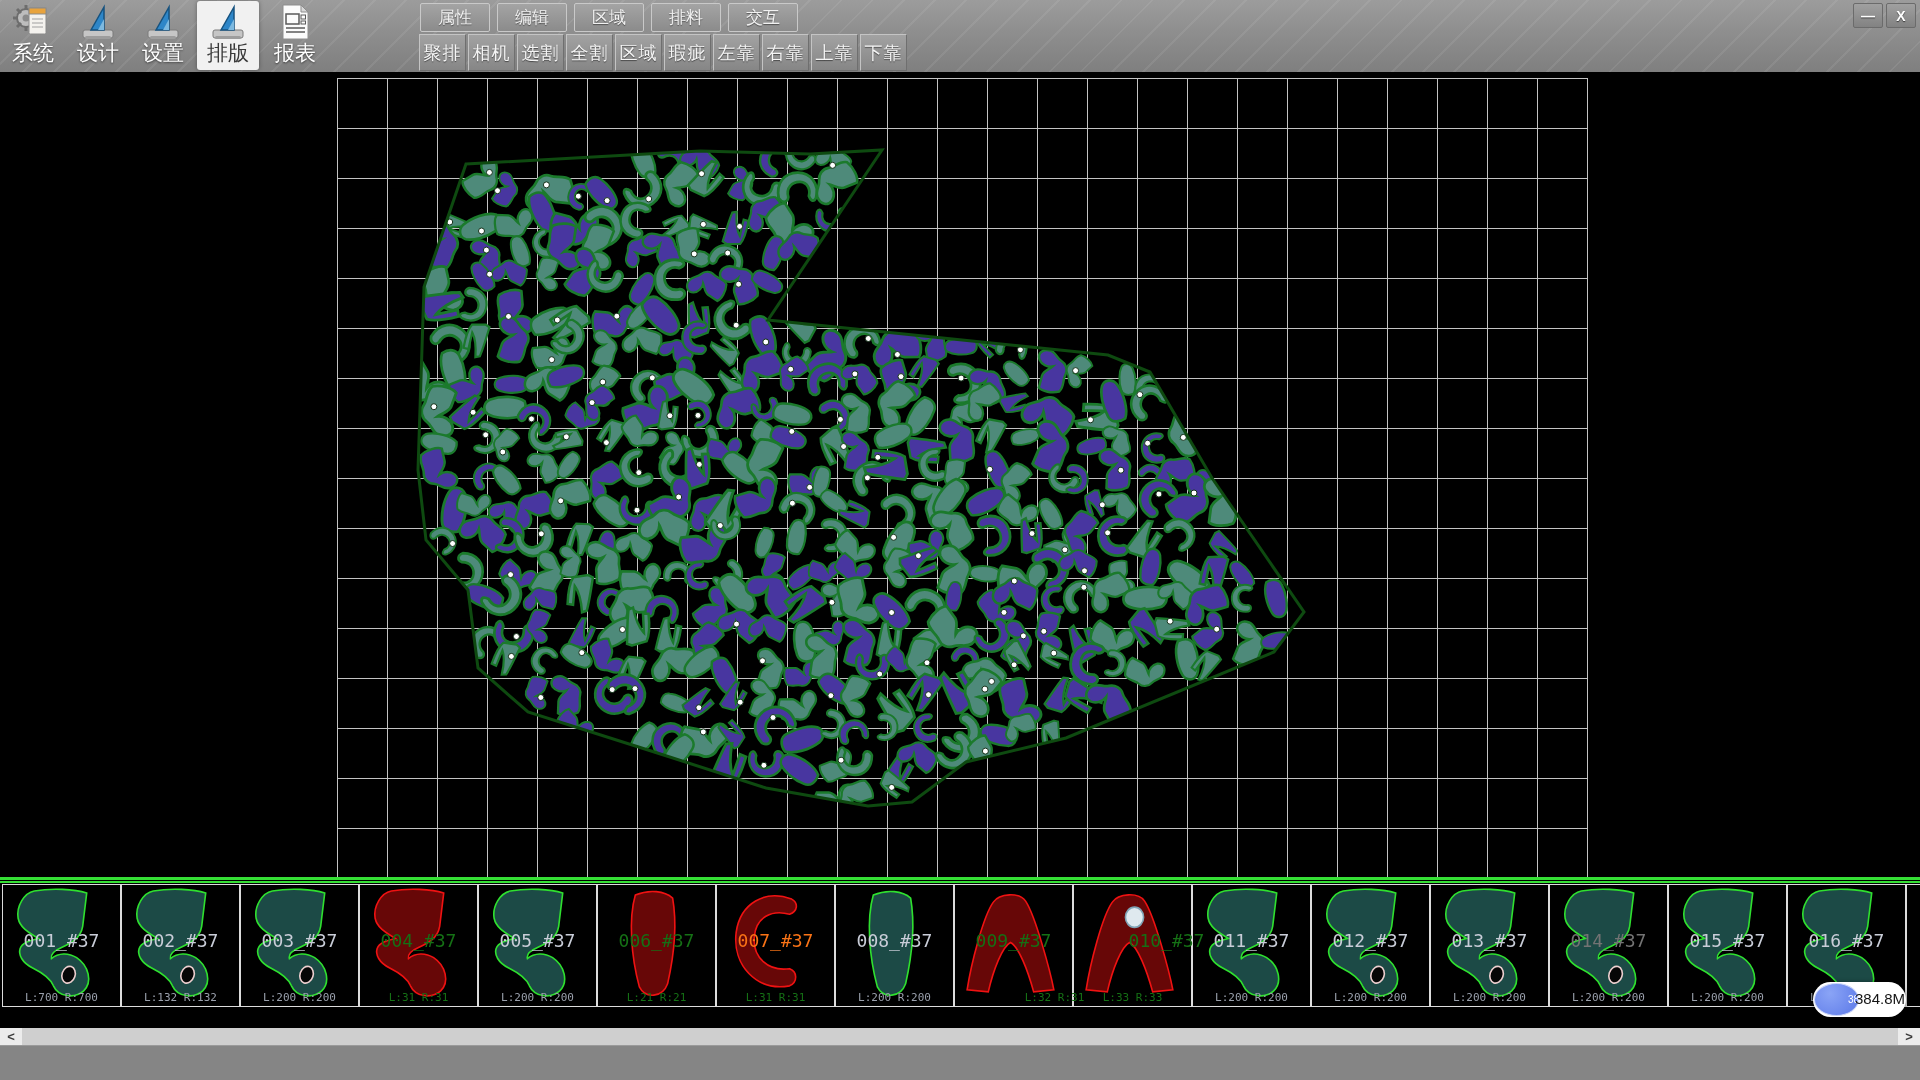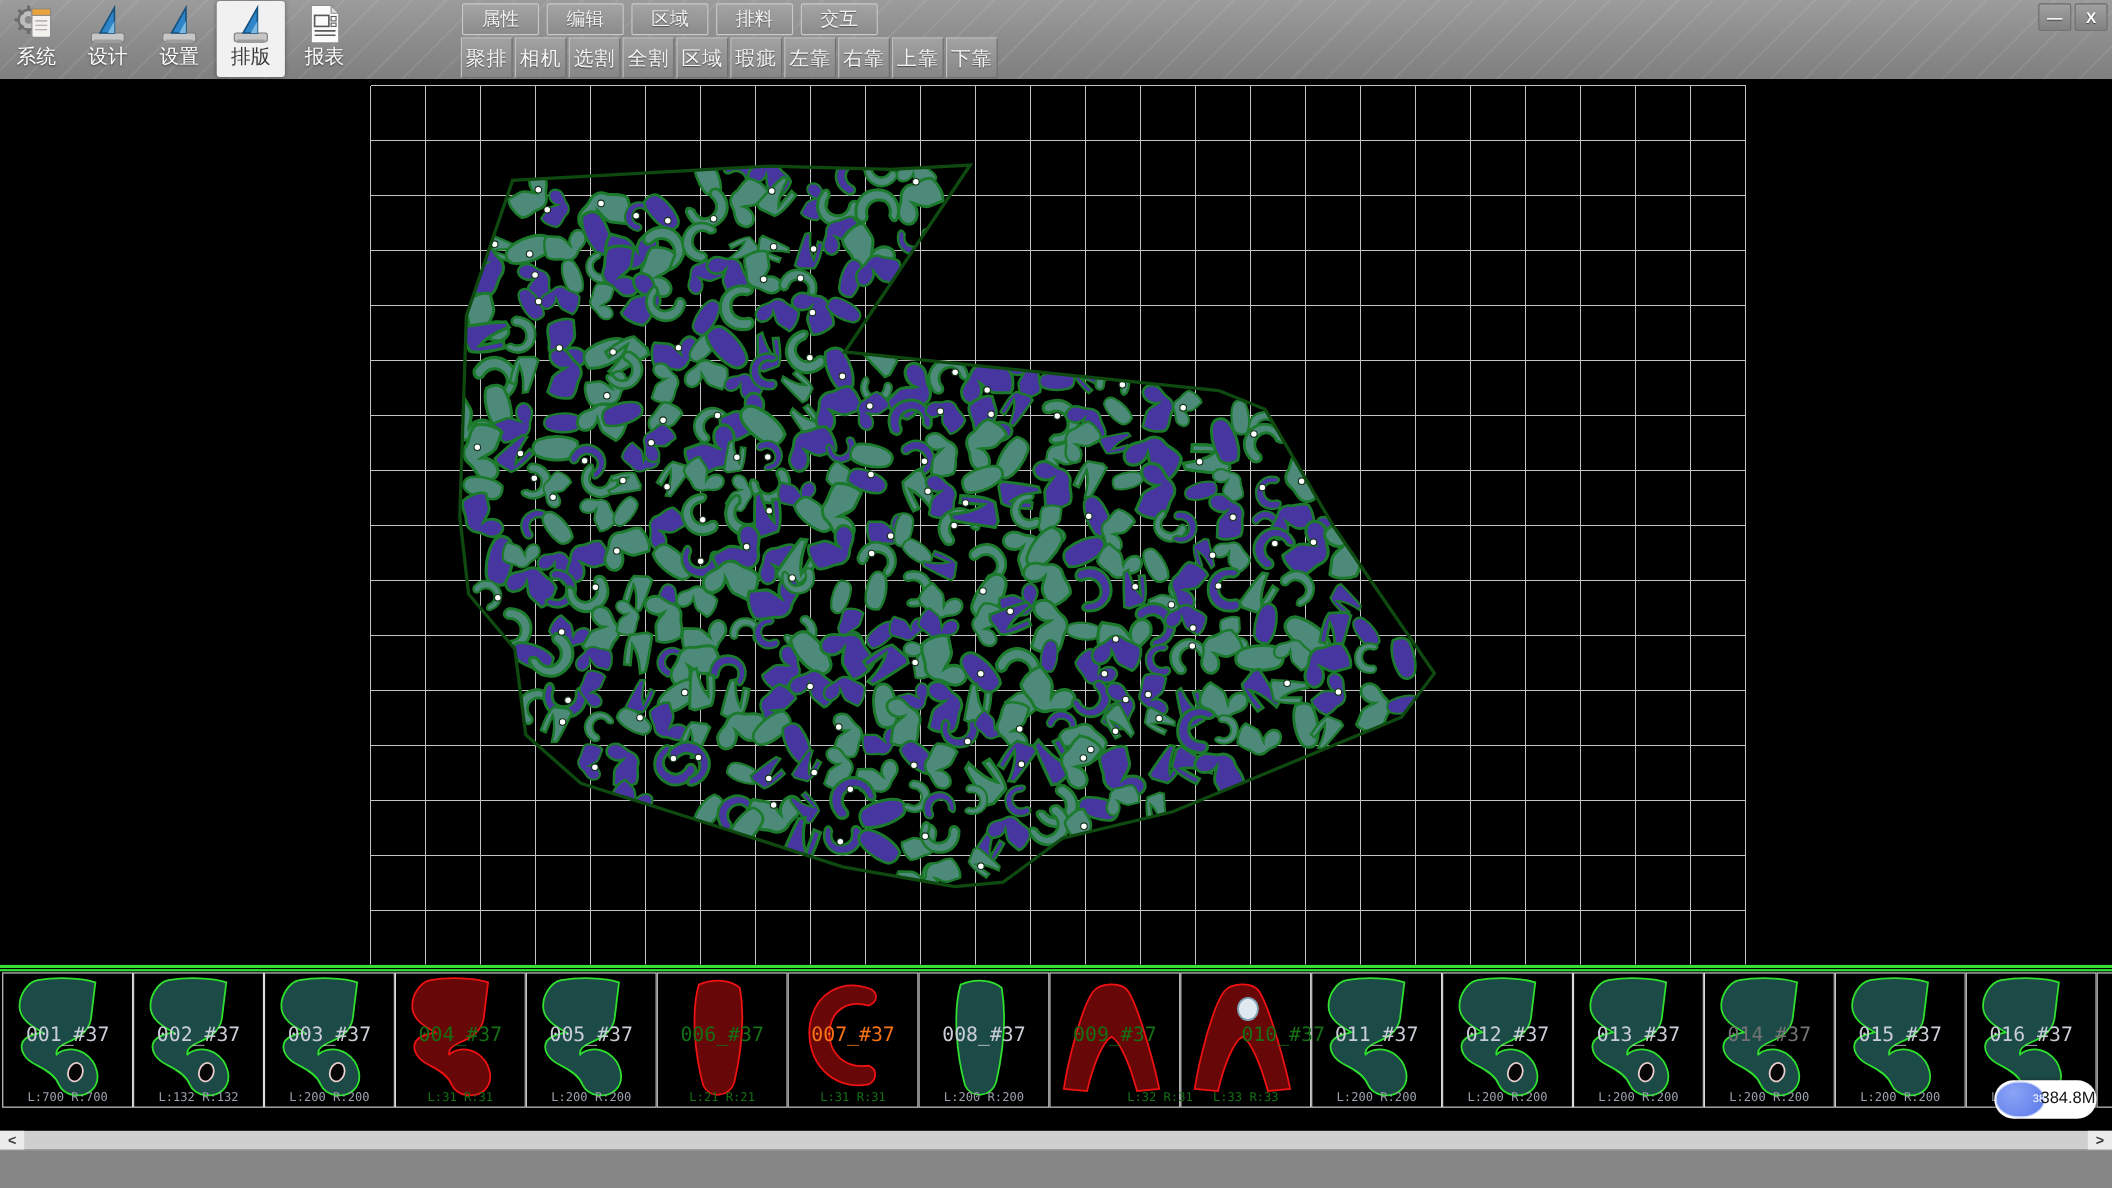--- a/index.html
+++ b/index.html
@@ -8,21 +8,21 @@
   .app{position:absolute;inset:0;width:1920px;height:1080px;}
 
   
   .toolbar{position:absolute;left:0;top:0;width:1920px;height:72px;
     background:linear-gradient(180deg,#9c9c9c 0%,#8e8e8e 45%,#7f7f7f 100%);}
   .toolbar::after{content:"";position:absolute;inset:0;pointer-events:none;
     background:repeating-linear-gradient(135deg,rgba(255,255,255,.07) 0 2px,transparent 2px 22px);}
   .appbtn{position:absolute;top:1px;width:62px;height:69px;display:flex;flex-direction:column;
     align-items:center;cursor:pointer;z-index:2;}
   .appbtn .ic{width:40px;height:40px;margin-top:1px;}
-  .appbtn .lb{font-size:18px;color:#fff;text-shadow:0 1px 2px rgba(0,0,0,.55);margin-top:-3px;}
+  .appbtn .lb{font-size:21px;color:#fff;text-shadow:0 1px 2px rgba(0,0,0,.55);margin-top:-3px;}
   .appbtn.active{background:#f1f1f1;border-radius:3px;box-shadow:0 0 4px rgba(0,0,0,.35);}
   .appbtn.active .lb{color:#3a3a3a;text-shadow:none;}
   .menu-tabs{position:absolute;left:420px;top:3px;height:29px;display:flex;gap:7px;z-index:2;}
   .tab{width:70px;height:29px;line-height:27px;text-align:center;color:#f2f2f2;font-size:17px;
     background:linear-gradient(180deg,#a4a4a4,#8b8b8b);border:1px solid #c9c9c9;border-radius:2px;
     box-sizing:border-box;text-shadow:0 1px 1px rgba(0,0,0,.45);cursor:pointer;}
   .cmd-row{position:absolute;left:419px;top:34px;height:37px;display:flex;gap:2px;z-index:2;}
   .cmd{width:47px;height:37px;display:flex;align-items:center;justify-content:center;color:#f5f5f5;
     font-size:18px;letter-spacing:1px;box-sizing:border-box;cursor:pointer;
     background:linear-gradient(180deg,#a2a2a2,#868686);

